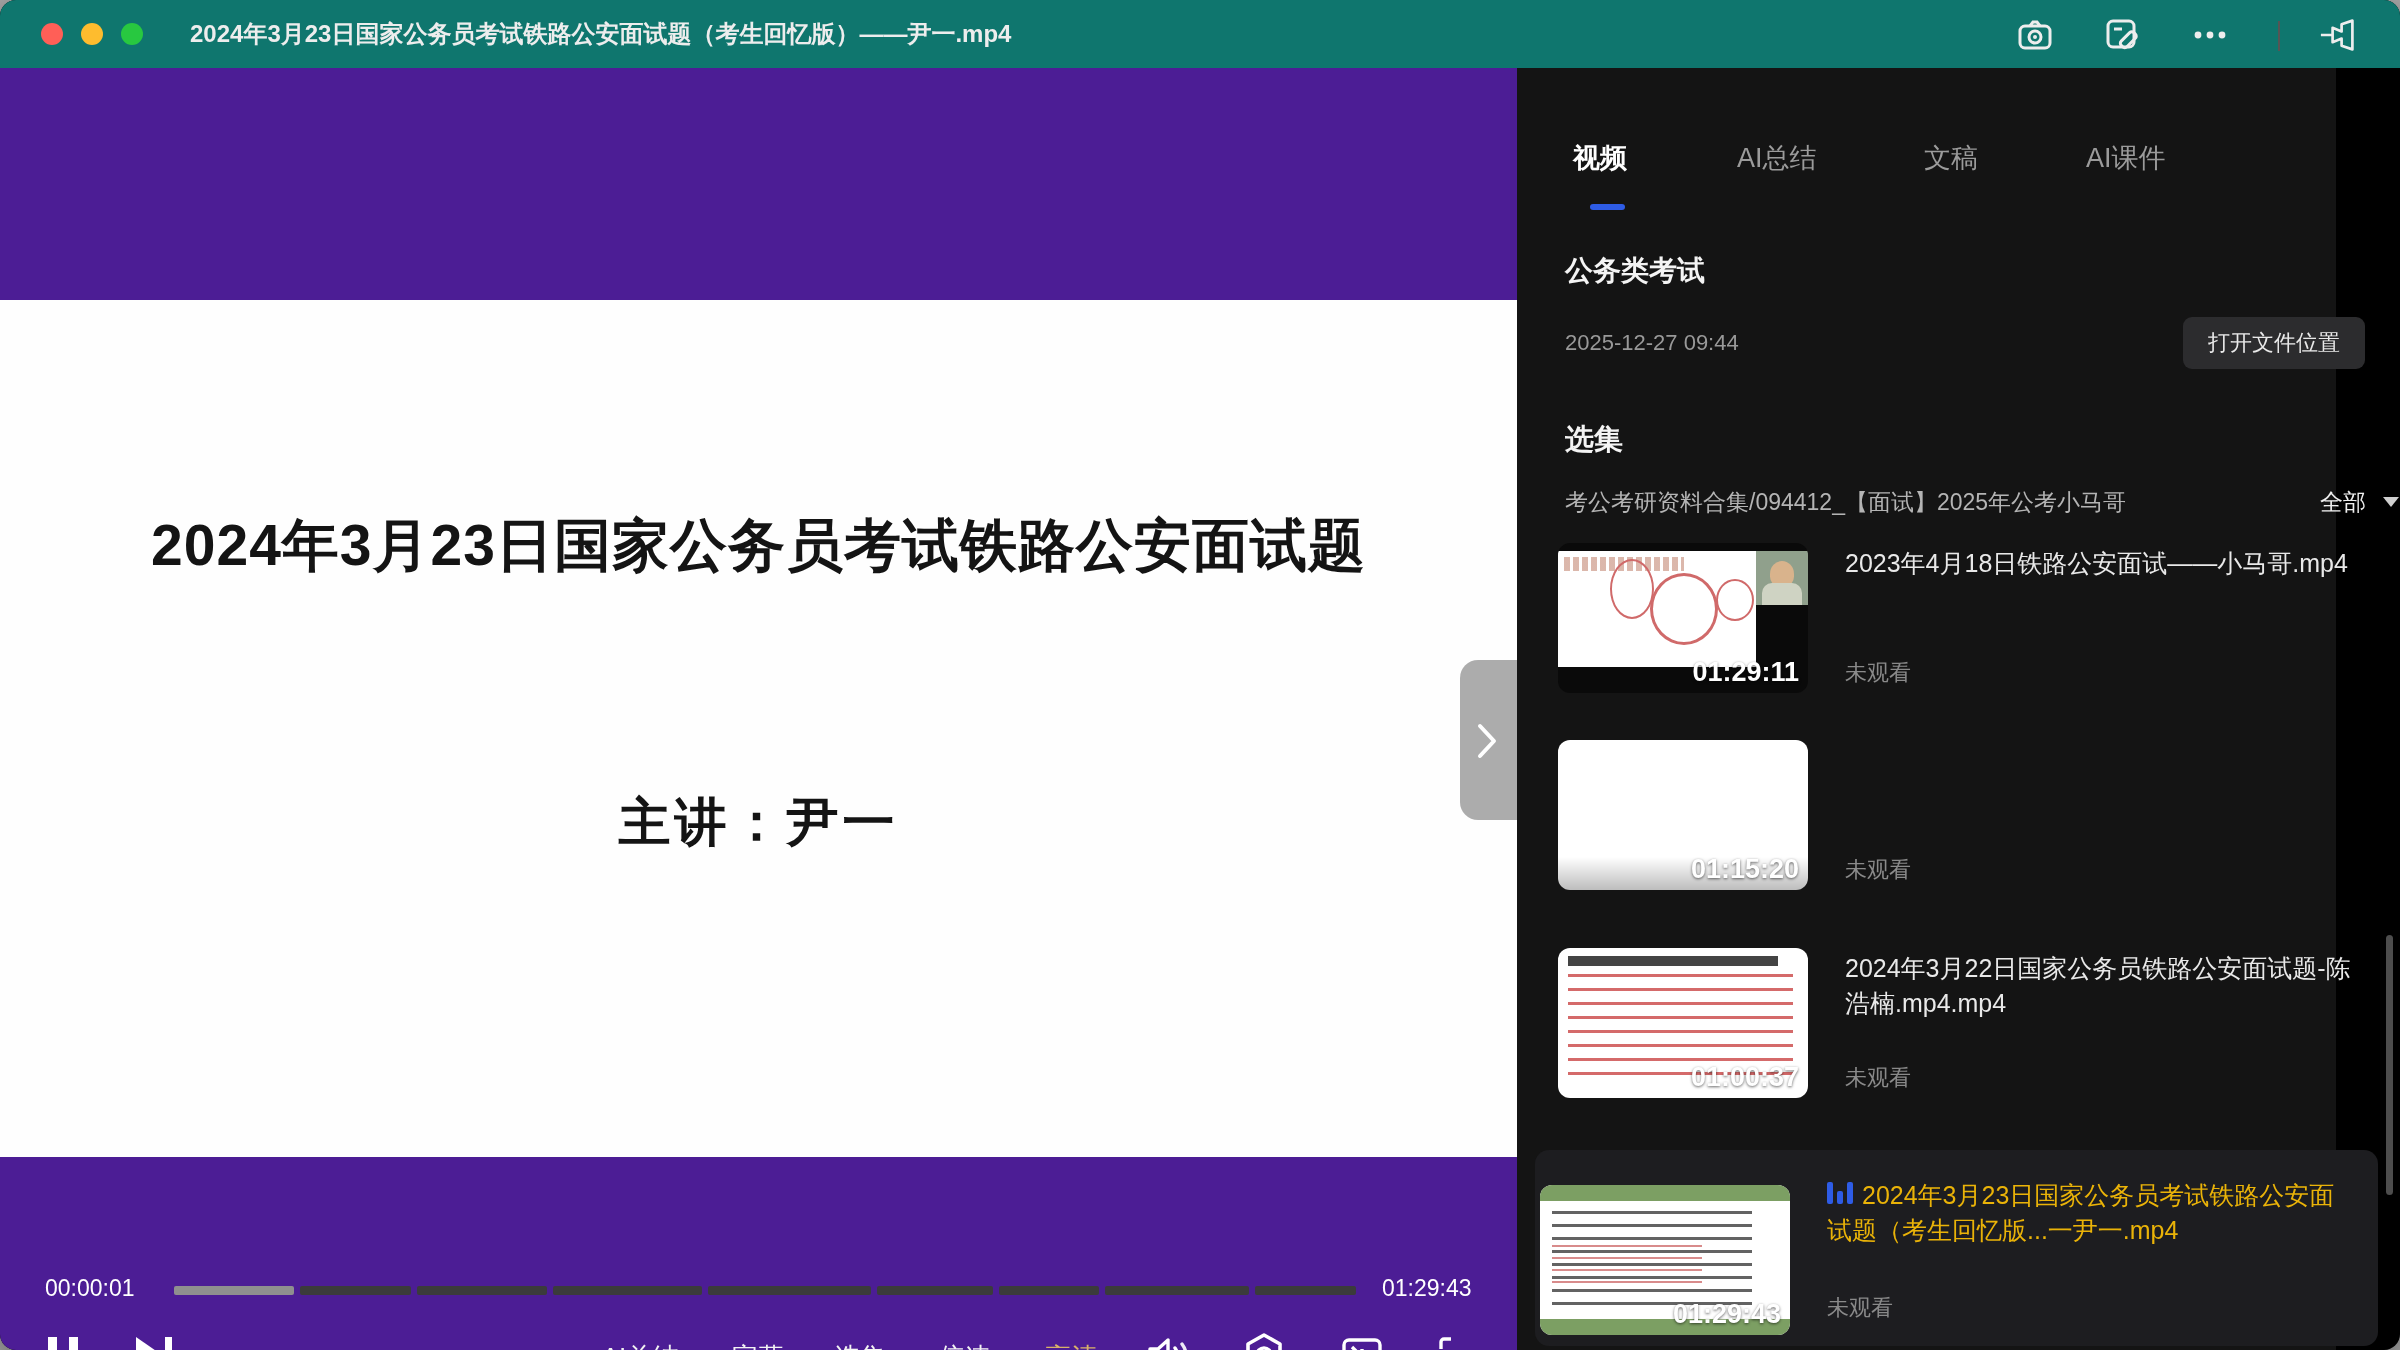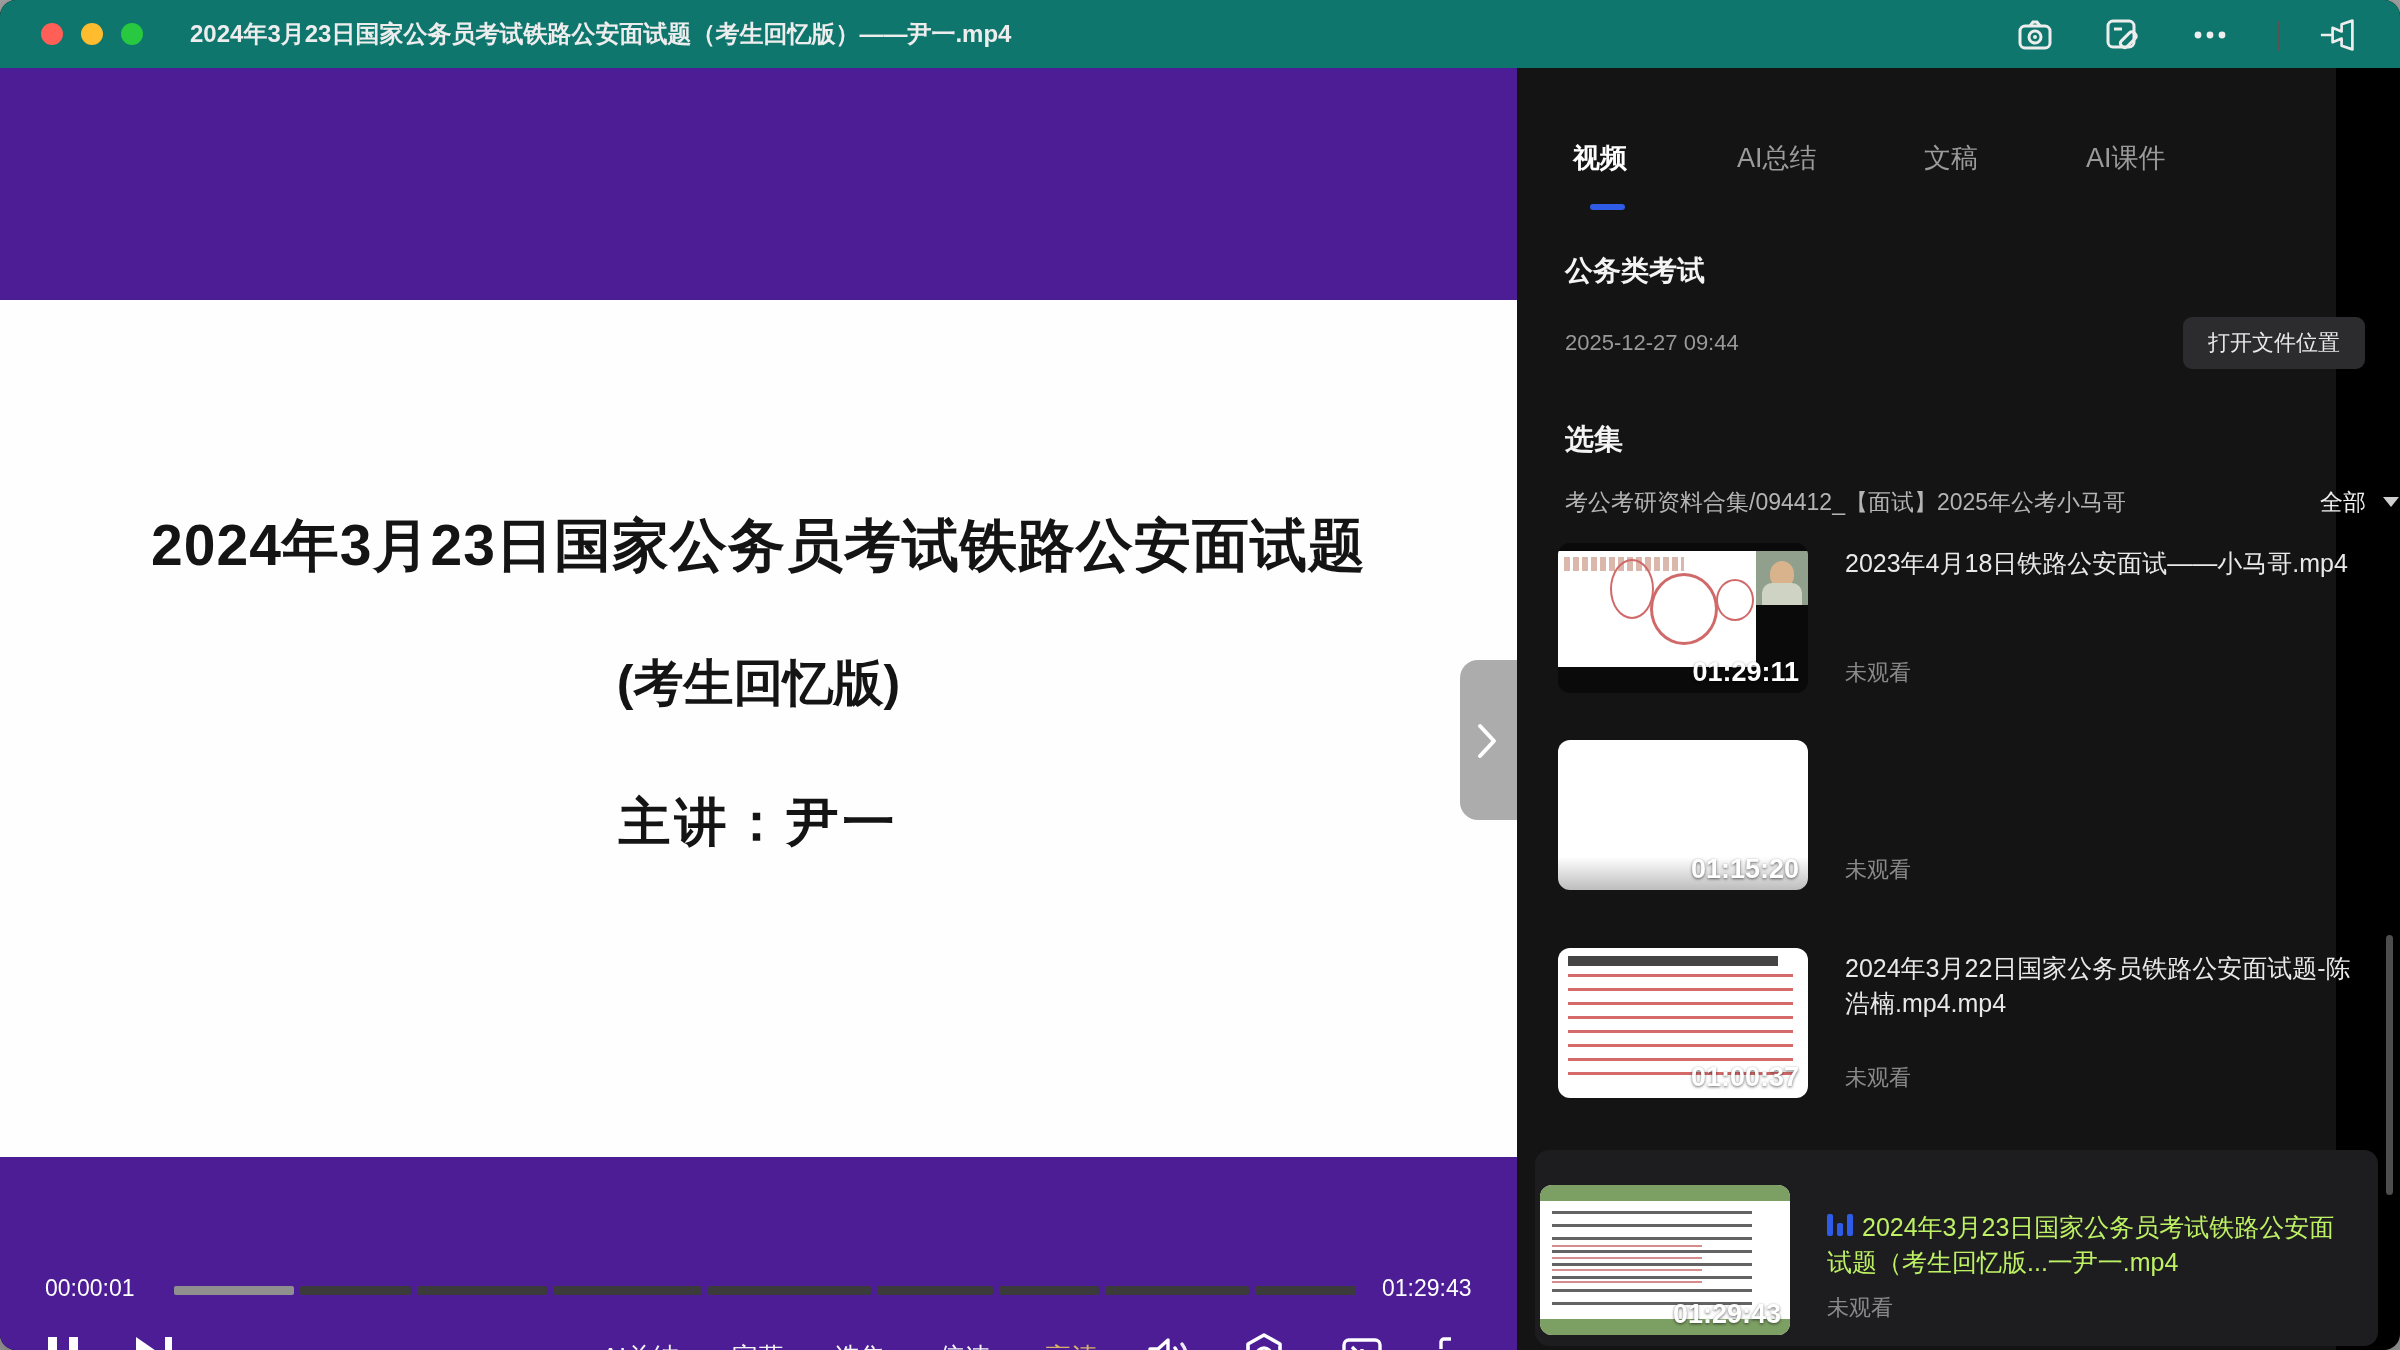--- a/index.html
+++ b/index.html
@@ -50,21 +50,21 @@
   .caret{position:absolute;left:818px;top:10px;width:0;height:0;border-left:8px solid transparent;border-right:8px solid transparent;border-top:10px solid #cfcfcf;}
 
   .prow{position:absolute;left:23px;width:838px;height:160px;}
   .prow.p1{top:472px;} .prow.p2{top:669px;} .prow.p3{top:877px;}
   .pcard{position:absolute;left:18px;top:1082px;width:843px;height:196px;background:#1d1d20;border-radius:14px;}
   .thumb{position:absolute;left:18px;top:3px;width:250px;height:150px;border-radius:12px;overflow:hidden;background:#0a0a0a;cursor:pointer;}
   .pcard .thumb{left:5px;top:35px;}
   .dur{position:absolute;right:9px;bottom:5px;color:#fff;font-size:27px;font-weight:bold;text-shadow:0 1px 3px rgba(0,0,0,.6);}
   .ptitle{position:absolute;left:305px;top:6px;width:520px;font-size:25px;line-height:35px;color:#e9e9e9;cursor:pointer;}
   .pstatus{position:absolute;left:305px;top:118px;font-size:22px;color:#8a8a8a;}
-  .pcard .ptitle{left:292px;top:28px;width:530px;color:#bef264;margin-top:32px;}
+  .pcard .ptitle{left:292px;top:28px;width:530px;color:#eab308;}
   .pcard .pstatus{left:292px;top:143px;}
   .eq{display:inline-block;width:27px;height:24px;position:relative;top:1px;margin-right:8px;}
   .eq i{position:absolute;bottom:1px;width:6px;background:#2e5ce6;border-radius:2px;}
   .eq i:nth-child(1){left:0;height:22px;}
   .eq i:nth-child(2){left:10px;height:13px;}
   .eq i:nth-child(3){left:20px;height:22px;}
 
   
   .t1-slide{position:absolute;left:0;top:8px;width:198px;height:116px;background:#fff;}
   .t1-cam{position:absolute;left:198px;top:8px;width:52px;height:54px;background:#90a08c;}
@@ -116,21 +116,20 @@
     <div class="tb-divider"></div>
     <svg class="tb-icon" style="left:2320px" viewBox="0 0 40 36">
       <line x1="1" y1="18" x2="14" y2="18" stroke="currentColor" stroke-width="3"></line>
       <path d="M14 10 L24 14 L24 6 L36 2 L36 34 L24 30 L24 22 L14 26 Z" fill="none" stroke="currentColor" stroke-width="3" stroke-linejoin="round"></path>
     </svg>
   </div>
 
   <div class="video">
     <div class="slide">
       <div class="l1">2024年3月23日国家公务员考试铁路公安面试题</div>
-      <div class="l2">(考生回忆版)</div>
       <div class="l3">主讲：尹一</div>
     </div>
 
     <div class="time cur">00:00:01</div>
     <div class="progress" id="chapters">
         <div class="chap filled" style="width: 120px;"></div>
         <div class="chap" style="width: 111px;"></div>
         <div class="chap" style="width: 130px;"></div>
         <div class="chap" style="width: 149px;"></div>
         <div class="chap" style="width: 163px;"></div>

